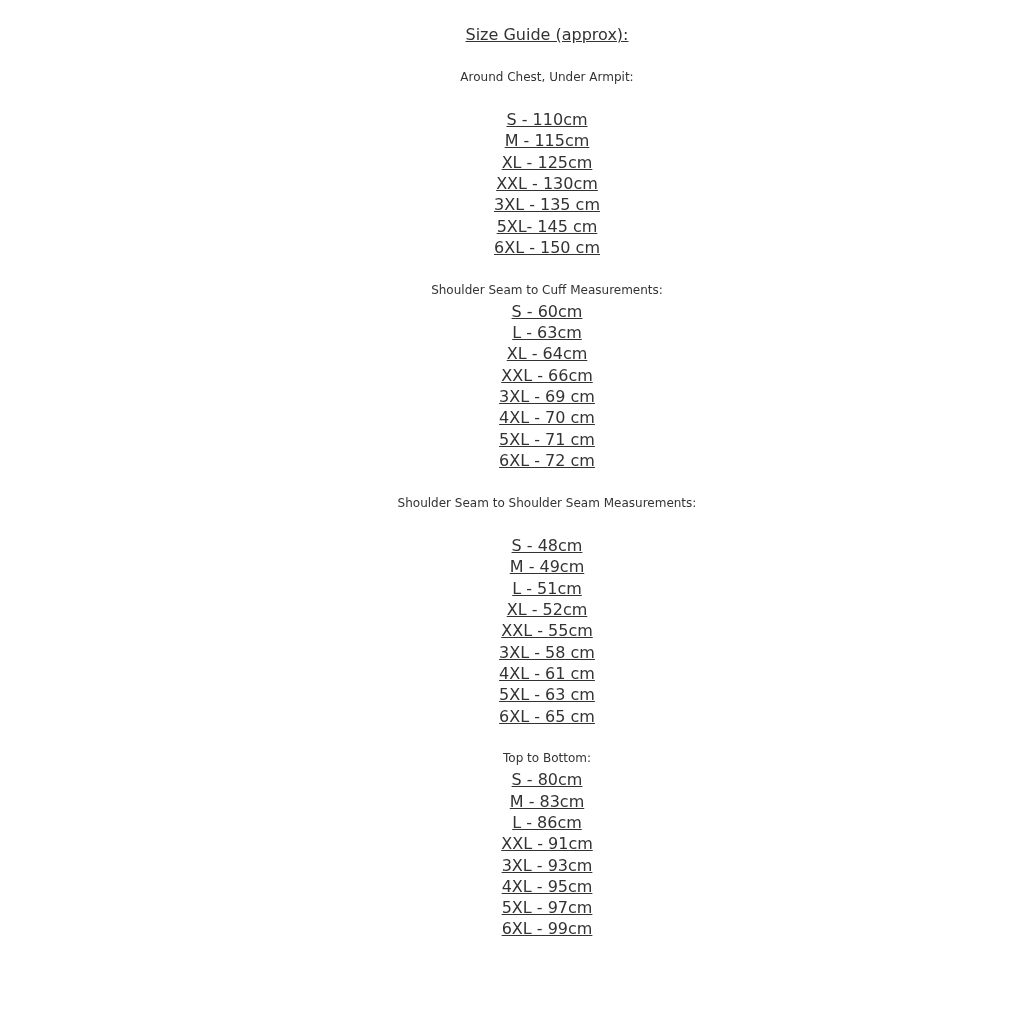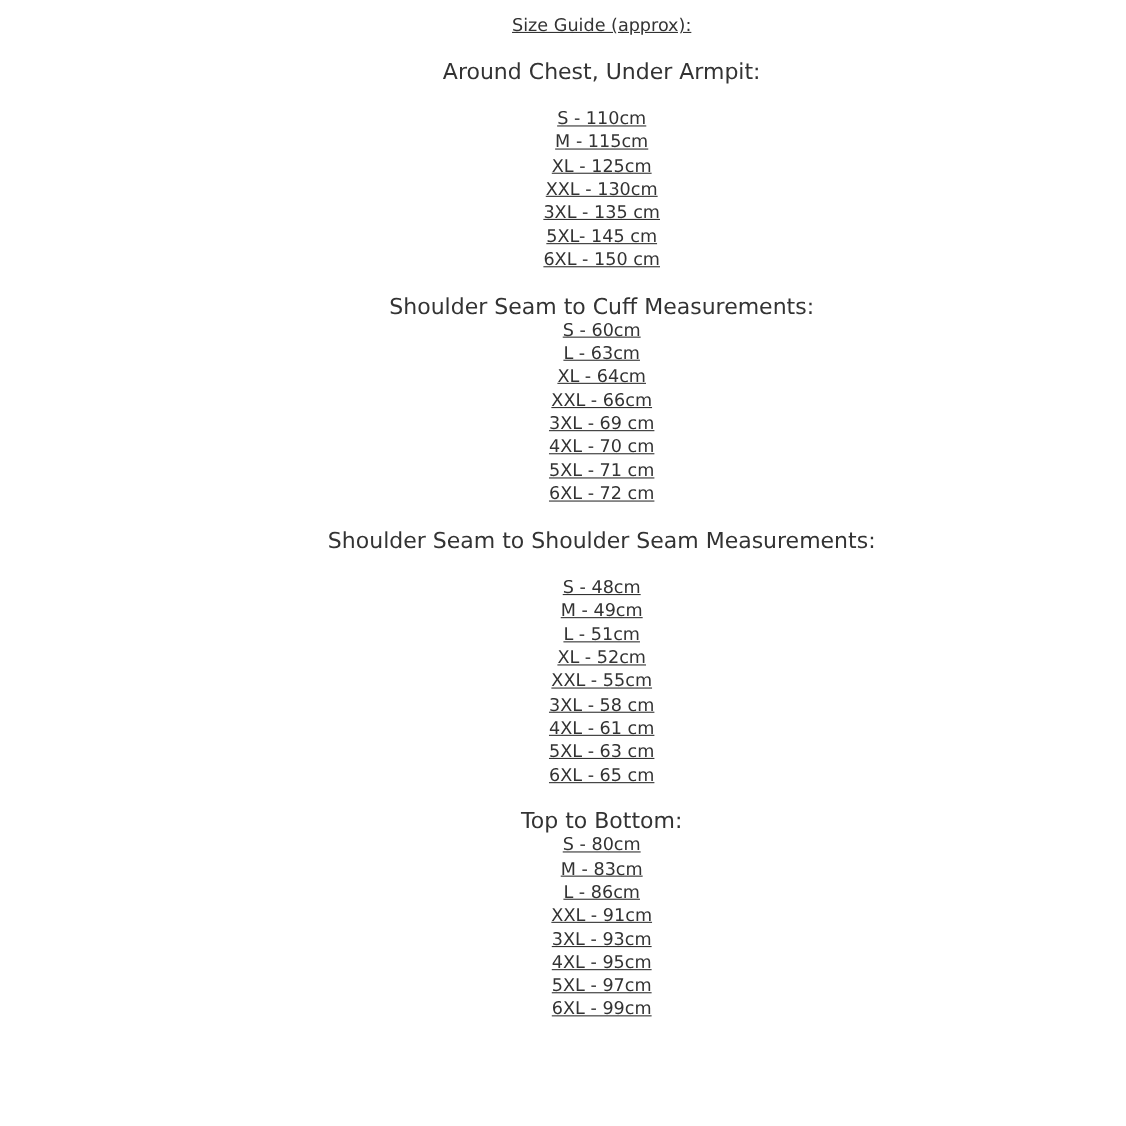--- a/index.html
+++ b/index.html
@@ -10,33 +10,33 @@
   body {
     width: 1024px;
     height: 1024px;
     overflow: hidden;
     font-family: "DejaVu Sans", "Liberation Sans", sans-serif;
     font-size: 16px;
     line-height: 21.3px;
     color: #333333;
   }
   .doc {
-    padding-top: 12px;
+    padding-top: 24px;
     padding-left: 70px; 
     text-align: center;
   }
   .title {
     margin: 0;
     font-size: 16px;
     font-weight: normal;
     text-decoration: underline;
   }
   .heading {
     margin: 0;
-    font-size: 20px;
+    font-size: 12px;
     font-weight: normal;
   }
   .row {
     margin: 0;
     text-decoration: underline;
   }
   .blank {
     height: 21.3px;
   }
 </style>

